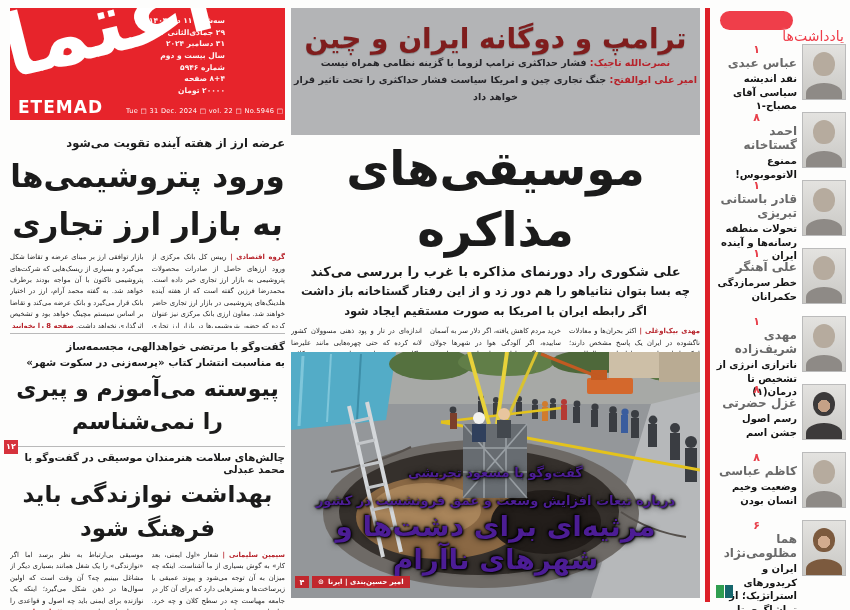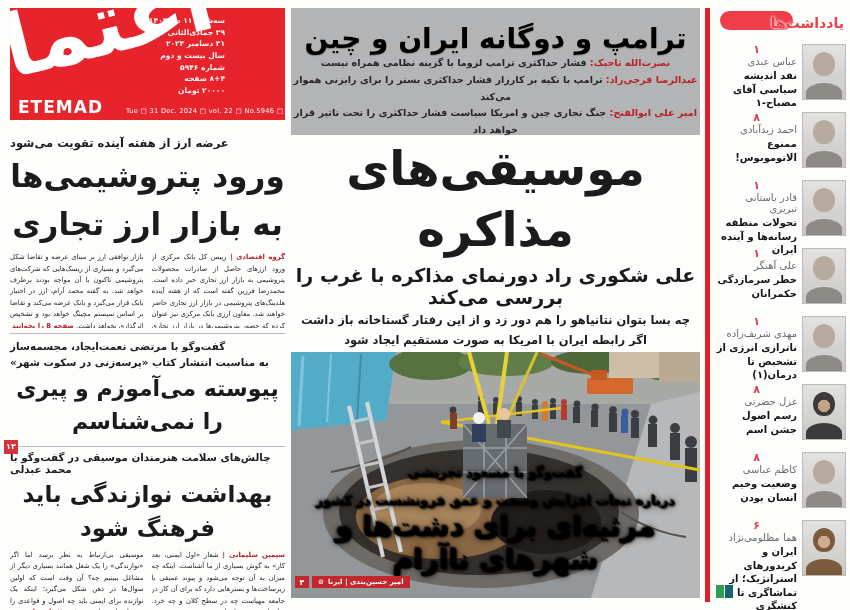--- a/index.html
+++ b/index.html
@@ -14,56 +14,56 @@
   .logo-dates{position:absolute;right:60px;top:7px;text-align:right;direction:rtl;color:#fff;
               font-size:7.5px;line-height:1.55;font-weight:bold;opacity:.95;}
   .logo-bottom{position:absolute;left:8px;right:6px;bottom:3px;display:flex;direction:ltr;
                align-items:baseline;gap:23px;color:#fff;}
   .logo-en{font-size:17px;font-weight:bold;letter-spacing:1px;}
   .logo-info{font-size:6.6px;letter-spacing:.3px;white-space:nowrap;}
 
   
   .topbox{position:absolute;left:291px;top:8px;width:409px;height:127px;background:#b3b4b6;
           direction:rtl;text-align:center;}
-  .topbox-title{color:#000000;font-weight:bold;font-size:28px;margin-top:14px;
+  .topbox-title{color:#7f1d1d;font-weight:bold;font-size:28px;margin-top:14px;
                 text-shadow:0 1px 1px rgba(0,0,0,.25);}
   .topbox-lines{margin-top:0;font-size:9.6px;font-weight:bold;line-height:1.75;color:#26262a;}
   .topbox-lines .nm{color:#b7222a;}
 
   
   .vdivider{position:absolute;left:705px;top:8px;width:5px;height:594px;background:#dd2028;}
 
   
   .sidebar{position:absolute;left:716px;top:8px;width:132px;height:596px;direction:rtl;}
   .notes-tab{position:relative;height:25px;margin:2px 2px 6px 4px;}
   .notes-bubble{position:absolute;left:0;top:1px;width:58%;height:19px;background:#ef3e4a;border-radius:10px;}
   .notes-bubble:after{content:"";position:absolute;right:6px;bottom:-5px;border:6px solid transparent;
                       border-top-color:#ef3e4a;border-right-width:2px;}
-  .notes-title{position:absolute;right:2px;top:5px;color:#ef3e4a;font-weight:bold;font-size:14px;
+  .notes-title{position:absolute;right:2px;top:18px;color:#ef3e4a;font-weight:normal;font-size:14px;
                text-shadow:0 0 3px #fff,0 0 3px #fff;}
   .entry{display:flex;gap:5px;align-items:flex-start;padding:3px 2px 3px 0;height:68px;}
   .entry-text{flex:1;min-width:0;text-align:right;}
   .entry-page{color:#e8404b;font-weight:bold;font-size:11px;text-align:center;line-height:1;}
-  .entry-author{color:#6a6a6a;font-size:10px;margin:1px 0 2px;}
+  .entry-author{color:#6a6a6a;font-size:12px;margin:1px 0 2px;font-weight:bold;}
   .entry-title{font-weight:bold;font-size:10px;line-height:1.35;color:#141414;}
   .headshot{width:44px;height:56px;background:linear-gradient(#e3e2df,#c9c8c4);border:1px solid #bbb;
             position:relative;overflow:hidden;flex:0 0 auto;}
   .headshot:before{content:"";position:absolute;left:50%;top:7px;width:22px;height:24px;margin-left:-11px;
                    border-radius:50% 50% 46% 46%;background:#b6ab9e;}
   .headshot:after{content:"";position:absolute;left:50%;bottom:-4px;width:36px;height:20px;margin-left:-18px;
                   border-radius:50% 50% 0 0;background:#8e8a86;}
   .headshot.hijab:before{background:radial-gradient(circle at 50% 58%,#c5a186 34%,#3c3a3a 36%);}
   .headshot.hijab:after{background:#3c3a3a;}
   .headshot.scarf:before{background:radial-gradient(circle at 50% 58%,#d2ab8e 34%,#7c5a3e 36%);}
   .headshot.scarf:after{background:#7c5a3e;}
   .corner-marks{position:absolute;bottom:6px;left:0;display:flex;direction:ltr;gap:1px;}
   .corner-marks span{width:8px;height:13px;display:block;}
   .mark-green{background:#2f9e50;}
   .mark-teal{background:#15666c;}
-  .kicker{font-weight:bold;text-align:left;direction:rtl;}
+  .kicker{font-weight:bold;text-align:right;direction:rtl;}
   .rule{border:none;border-top:1px solid #b9b9b9;margin:5px 0;}
   .cols{display:flex;direction:rtl;gap:8px;}
   .col{flex:1;font-size:6.8px;line-height:1.68;text-align:justify;direction:rtl;color:#242424;overflow:hidden;}
   .byline{color:#b7222a;font-weight:bold;}
   .pageref{color:#b7222a;font-weight:bold;}
 
   
   .leftcol{position:absolute;left:10px;top:136px;width:275px;}
   .s1-kicker{font-size:11.5px;}
   .s1-headline{font-size:31px;font-weight:bold;text-align:center;direction:rtl;line-height:1.55;margin-top:2px;}
@@ -73,28 +73,28 @@
   .badge-rule{position:relative;border-top:1px solid #b9b9b9;margin:8px 0 4px;}
   .page-badge{position:absolute;left:-6px;top:-7px;width:14px;height:14px;background:#d6323c;color:#fff;
               font-size:8px;font-weight:bold;text-align:center;line-height:14px;}
   .s3-kicker{font-size:10.3px;margin-top:4px;}
   .s3-headline{font-size:23px;font-weight:bold;text-align:center;direction:rtl;line-height:1.5;margin-top:2px;}
   .s3-body{height:66px;margin-top:4px;}
 
   
   .main{position:absolute;left:291px;top:138px;width:409px;}
   .main-headline{font-size:47px;font-weight:bold;text-align:center;direction:rtl;line-height:1.3;}
-  .main-subhead{font-size:19px;font-weight:bold;text-align:center;direction:rtl;margin-top:4px;}
+  .main-subhead{font-size:13px;font-weight:bold;text-align:center;direction:rtl;margin-top:4px;}
   .main-deck{font-size:11.5px;font-weight:bold;text-align:center;direction:rtl;line-height:1.7;margin-top:3px;}
   .main-body{height:72px;margin-top:5px;}
 
   
   .photo{position:absolute;left:291px;top:352px;width:409px;height:246px;overflow:hidden;background:#909395;}
   .photo svg{position:absolute;left:0;top:0;}
-  .photo-caption{position:absolute;left:10px;right:10px;bottom:22px;text-align:center;color:#000000;direction:rtl;
+  .photo-caption{position:absolute;left:10px;right:10px;bottom:22px;text-align:center;color:#4c1d95;direction:rtl;
                  text-shadow:1px 1px 2px #000,-1px -1px 2px #000,0 0 7px rgba(0,0,0,.9);}
   .cap-k1{font-size:13px;font-weight:bold;}
   .cap-k2{font-size:13px;font-weight:bold;margin-top:13px;}
   .cap-h{font-size:28px;font-weight:bold;margin-top:2px;}
   .photo-credit{position:absolute;left:4px;bottom:10px;display:flex;direction:ltr;gap:3px;align-items:stretch;}
   .credit-main{background:#c1272d;color:#fff;font-size:7px;padding:2px 6px;direction:rtl;display:flex;
                align-items:center;gap:4px;font-weight:bold;}
   .credit-page{background:#c1272d;color:#fff;font-size:8px;font-weight:bold;width:14px;display:flex;
                align-items:center;justify-content:center;}
   .cam{font-size:7px;}
@@ -116,21 +116,20 @@
     <div class="logo-bottom" data-name="masthead-bottom-row">
       <span class="logo-en" data-name="etemad-latin-logo">ETEMAD</span>
       <span class="logo-info" data-name="issue-info-english">Tue □ 31 Dec. 2024 □ vol. 22 □ No.5946 □ 8+4 Pages □ 200000 Rials</span>
     </div>
   </div>
 
   <div class="topbox" data-name="top-story-box">
     <div class="topbox-title" data-name="top-story-title">ترامپ و دوگانه ایران و چین</div>
     <div class="topbox-lines" data-name="top-story-quotes">
       <div data-name="quote-line"><span class="nm">نصرت‌الله تاجیک:</span><span> فشار حداکثری ترامپ لزوما با گزینه نظامی همراه نیست</span></div>
-      <div data-name="quote-line"><span class="nm">عبدالرضا فرجی‌راد:</span><span> ترامپ با تکیه بر کارزار فشار حداکثری بستر را برای رایزنی هموار می‌کند</span></div>
       <div data-name="quote-line"><span class="nm">امیر علی ابوالفتح:</span><span> جنگ تجاری چین و امریکا سیاست فشار حداکثری را تحت تاثیر قرار خواهد داد</span></div>
     </div>
   </div>
 
   <div class="vdivider" data-name="red-column-divider"></div>
 
   <div class="sidebar" data-name="notes-sidebar">
     <div class="notes-tab" data-name="notes-header">
       <div class="notes-bubble" data-name="notes-header-bubble"></div>
       <div class="notes-title" data-name="notes-header-title">یادداشت‌ها</div>
@@ -141,21 +140,21 @@
       <div class="entry-text" data-name="note-entry-text">
         <div class="entry-page" data-name="note-page-number">۱</div>
         <div class="entry-author" data-name="note-author">عباس عبدی</div>
         <div class="entry-title" data-name="note-title">نقد اندیشه سیاسی آقای مصباح-۱</div>
       </div>
     </div>
     <div class="entry" data-name="note-entry">
       <div class="headshot" data-name="author-photo"></div>
       <div class="entry-text" data-name="note-entry-text">
         <div class="entry-page" data-name="note-page-number">۸</div>
-        <div class="entry-author" data-name="note-author">احمد زیدآبادی</div>
+        <div class="entry-author" data-name="note-author">احمد گستاخانه</div>
         <div class="entry-title" data-name="note-title">ممنوع الاتوموبوس!</div>
       </div>
     </div>
     <div class="entry" data-name="note-entry">
       <div class="headshot" data-name="author-photo"></div>
       <div class="entry-text" data-name="note-entry-text">
         <div class="entry-page" data-name="note-page-number">۱</div>
         <div class="entry-author" data-name="note-author">قادر باستانی تبریزی</div>
         <div class="entry-title" data-name="note-title">تحولات منطقه رسانه‌ها و آینده ایران</div>
       </div>
@@ -208,21 +207,21 @@
 
   <div class="leftcol" data-name="left-column">
     <div class="kicker s1-kicker" data-name="story1-kicker">عرضه ارز از هفته آینده تقویت می‌شود</div>
     <div class="s1-headline" data-name="story1-headline">ورود پتروشیمی‌ها به بازار ارز تجاری</div>
     <div class="cols s1-body" data-name="story1-body">
       <p class="col" style="margin:0" data-name="story1-col-1"><span class="byline">گروه اقتصادی |</span><span> رییس کل بانک مرکزی از ورود ارزهای حاصل از صادرات محصولات پتروشیمی به بازار ارز تجاری خبر داده است. محمدرضا فرزین گفته است که از هفته آینده هلدینگ‌های پتروشیمی در بازار ارز تجاری حاضر خواهند شد. معاون ارزی بانک مرکزی نیز عنوان کرده که حضور پتروشیمی‌ها در بازار ارز تجاری با همان</span></p>
       <p class="col" style="margin:0" data-name="story1-col-2"><span>بازار توافقی ارز بر مبنای عرضه و تقاضا شکل می‌گیرد و بسیاری از ریسک‌هایی که شرکت‌های پتروشیمی تاکنون با آن مواجه بودند برطرف خواهد شد. به گفته محمد آرام، ارز در اختیار بانک قرار می‌گیرد و بانک عرضه می‌کند و تقاضا بر اساس سیستم مچینگ خواهد بود و تشخیص اثرگذاری نخواهد داشت. </span><span class="pageref">صفحه 8 را بخوانید</span></p>
     </div>
     <hr class="rule" data-name="section-divider">
     <div class="kicker s2-kicker" data-name="story2-kicker">
-      <div>گفت‌وگو با مرتضی نعمت‌ایجاد، مجسمه‌ساز</div>
+      <div>گفت‌وگو با مرتضی خواهد‌الهی، مجسمه‌ساز</div>
       <div>به مناسبت انتشار کتاب «پرسه‌زنی در سکوت شهر»</div>
     </div>
     <div class="s2-headline" data-name="story2-headline">پیوسته می‌آموزم و پیری را نمی‌شناسم</div>
     <div class="badge-rule" data-name="section-divider">
       <span class="page-badge" data-name="page-number-badge">۱۲</span>
     </div>
     <div class="kicker s3-kicker" data-name="story3-kicker">چالش‌های سلامت هنرمندان موسیقی در گفت‌وگو با محمد عبدلی</div>
     <div class="s3-headline" data-name="story3-headline">بهداشت نوازندگی باید فرهنگ شود</div>
     <div class="cols s3-body" data-name="story3-body">
       <p class="col" style="margin:0" data-name="story3-col-1"><span class="byline">سیمین سلیمانی |</span><span> شعار «اول ایمنی، بعد کار» به گوش بسیاری از ما آشناست. اینکه چه میزان به آن توجه می‌شود و پیوند عمیقی با زیرساخت‌ها و بسترهایی دارد که برای آن کار در جامعه مهیاست چه در سطح کلان و چه خرد. شاید این موضوع ابتدا به</span></p>

